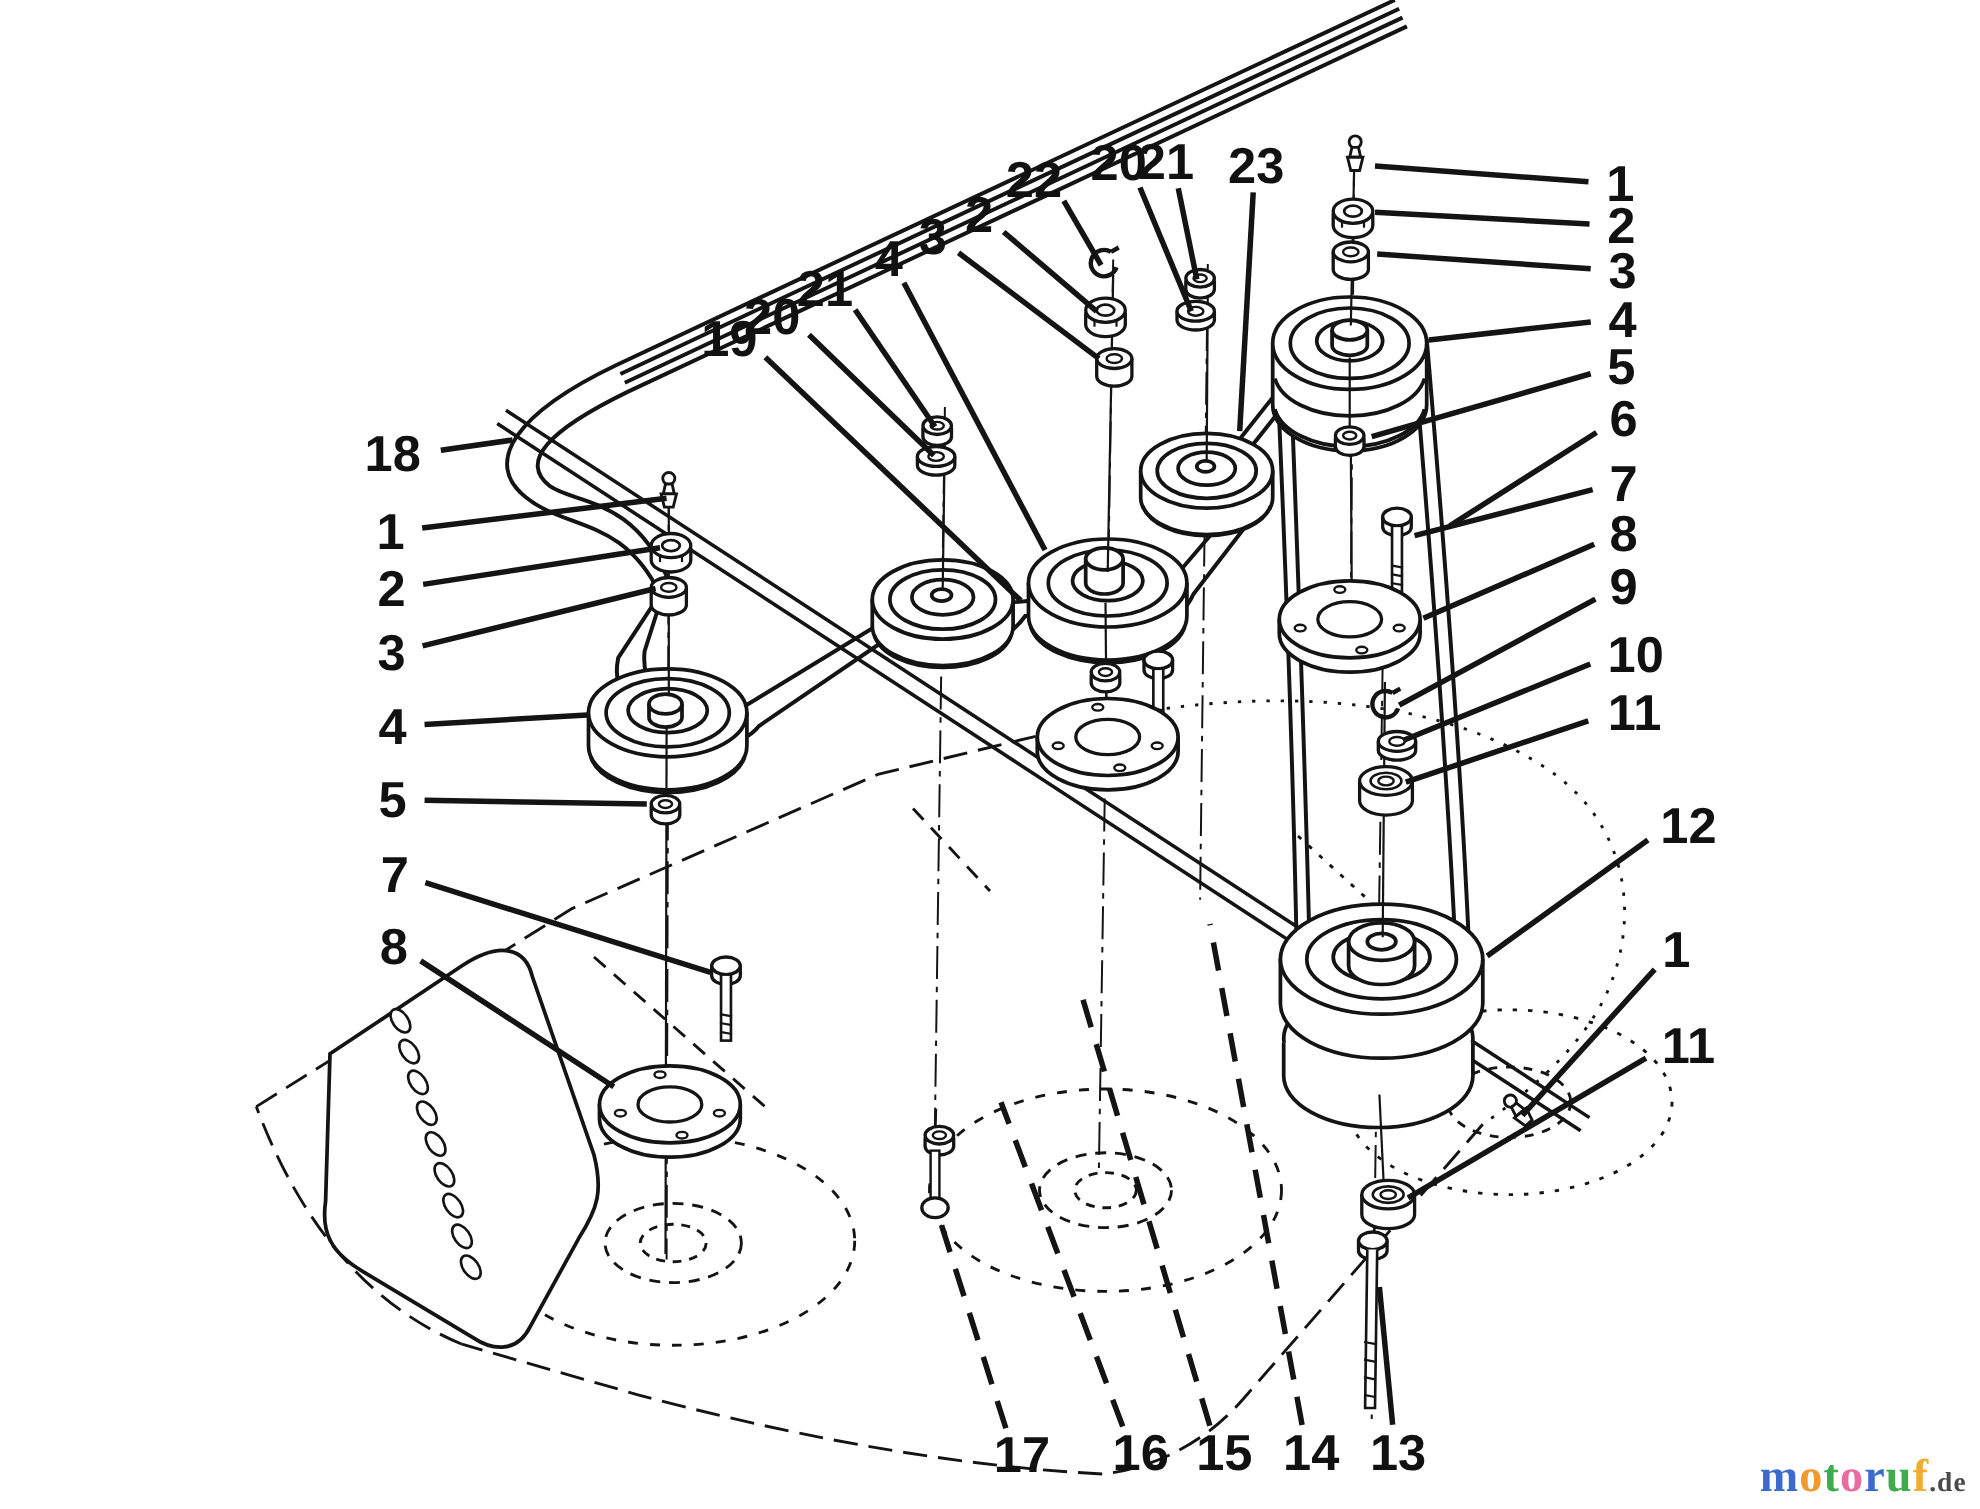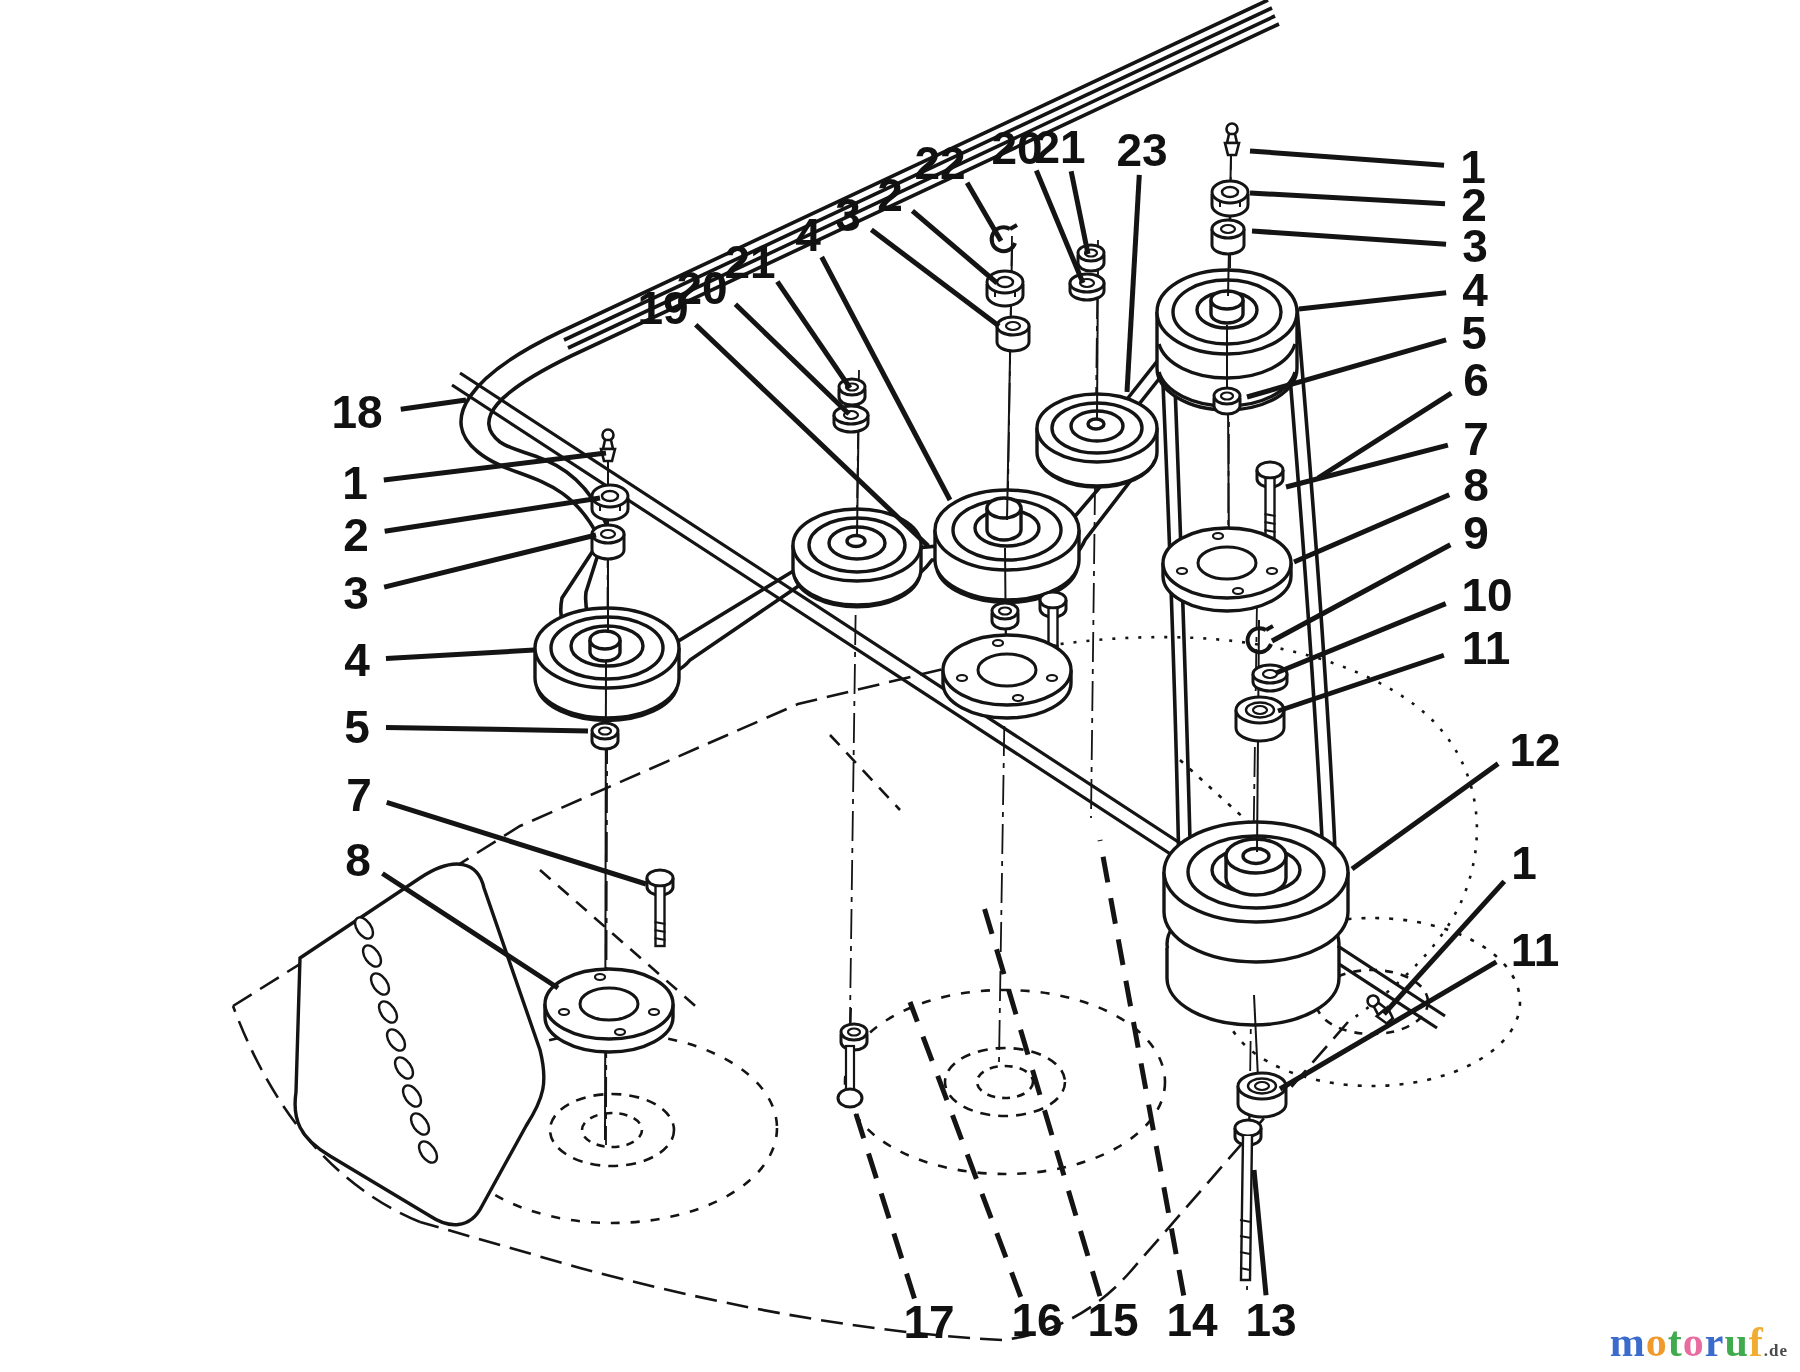--- a/index.html
+++ b/index.html
@@ -2,21 +2,21 @@
 <html><head>
 <meta charset="utf-8">
 <style>
   html,body{margin:0;padding:0;background:#ffffff;}
   #stage{position:relative;width:1800px;height:1372px;background:#ffffff;overflow:hidden;
          font-family:"Liberation Sans",sans-serif;}
   svg{position:absolute;left:0;top:0;}
   .callout-label{font-family:"Liberation Sans",sans-serif;font-weight:bold;font-size:46px;fill:#111;}
   #watermark{position:absolute;right:12px;bottom:6px;font-family:"Liberation Serif",serif;
              font-weight:bold;font-size:42px;letter-spacing:1px;user-select:none;}
-  #watermark .suffix{font-size:17px;font-weight:bold;}
+  #watermark .suffix{font-size:25px;font-weight:bold;}
 </style>
 </head>
 <body>
 
 <div id="stage">
 <svg id="art" width="1800" height="1372" viewBox="0 0 1800 1372">
 
   <defs>
     <g id="h-nut-lg">
       <path d="M-18,2 L-18,13 A18,11 0 0 0 18,13 L18,2" fill="#fff" stroke="#141414" stroke-width="3"></path>

